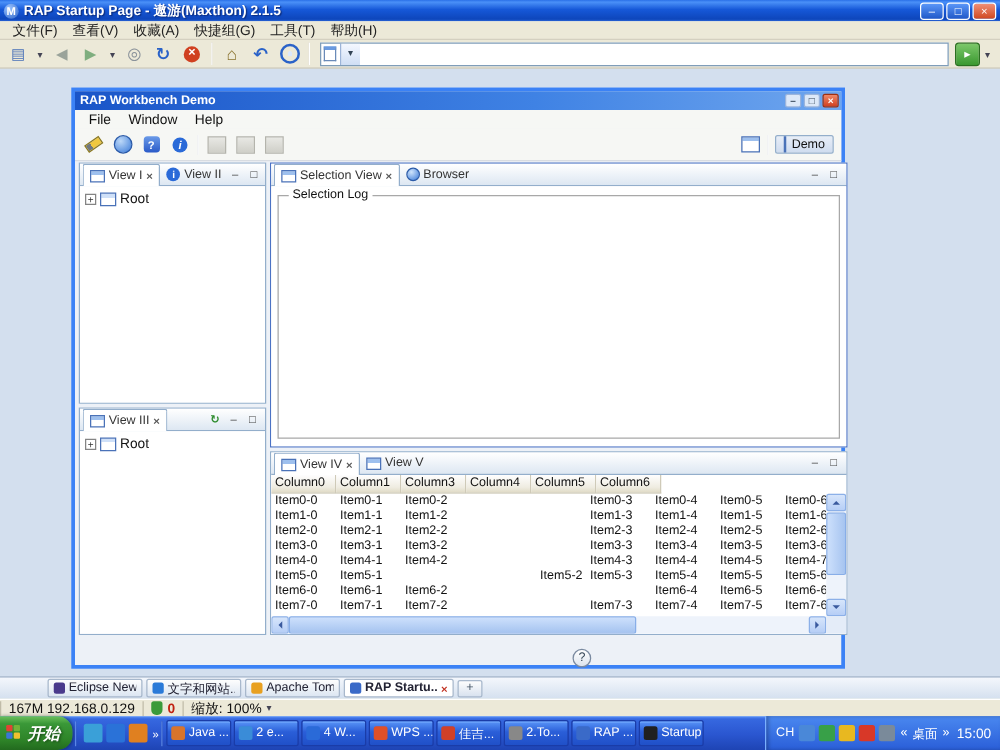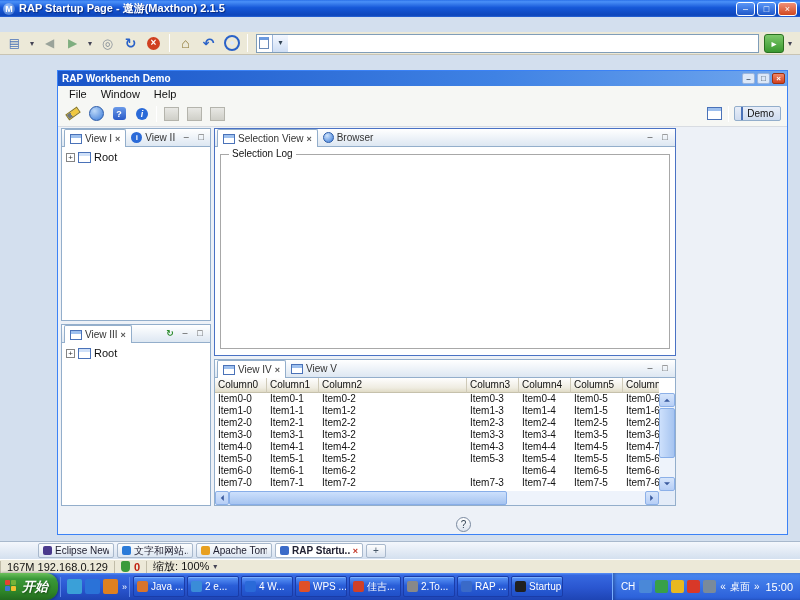--- a/index.html
+++ b/index.html
@@ -46,21 +46,21 @@
   .addr-icon{width:10px;height:12px;background:#fff;border:1px solid #6a8ab8;border-top:3px solid #6a9ae0;flex:none;margin-right:3px}
   .addr-text{flex:1;font-size:11px;white-space:nowrap;overflow:hidden}
   .addr-dd{width:16px;height:17px;background:linear-gradient(180deg,#f4f8ff,#cfdef4);border-left:1px solid #9cb4d8;
     text-align:center;line-height:16px;font-size:8px;color:#345}
   .go-btn{width:20px;height:19px;background:linear-gradient(180deg,#7cc86a,#3a9830);border:1px solid #2a7020;border-radius:3px;
     color:#fff;text-align:center;line-height:18px;font-size:10px;flex:none}
   .go-dd{width:12px;text-align:center;font-size:8px;color:#445;flex:none}
 
   
   #page{position:absolute;left:0;top:55px;width:800px;height:486px;background:#d3dfee}
-  .wb{position:absolute;left:57px;top:15px;width:731px;height:465px;background:#edf1f7;border:1px solid #3b82f6}
+  .wb{position:absolute;left:57px;top:15px;width:619px;height:465px;background:#edf1f7;border:3px solid #3b82f6}
   .wb-title{position:absolute;left:0;top:0;right:0;height:15px;display:flex;align-items:center;padding-left:4px;color:#fff;
     font-size:10px;font-weight:bold;background:linear-gradient(90deg,#1a55c8,#3f82e4 60%,#6fa6ee)}
   .wb-title .winbtns{margin-left:auto;margin-right:2px}
   .wb-btn{width:13px;height:11px;border-radius:2px;font-size:8px;line-height:10px;text-align:center;flex:none}
   .wb-btn.lite{background:#dce8f8;border:1px solid #9ab4dc;color:#345}
   .wb-btn.red{background:linear-gradient(180deg,#f08868,#d04020);border:1px solid #a03010;color:#fff}
   .wb-min2::after{content:"–"}.wb-max2::after{content:"□"}.wb-close2::after{content:"×"}
   .wb-menu{position:absolute;left:0;top:15px;right:0;height:15px;background:#f6f7f4;display:flex;align-items:center;padding-left:4px}
   .wb-mi{padding:0 7px;font-size:11px}
   .wb-toolbar{position:absolute;left:0;top:30px;right:0;height:26px;background:#f6f7f4;border-bottom:1px solid #d8dce2;
@@ -188,20 +188,30 @@
   <div class="mx-titlebar">
     <span class="mx-logo">M</span>
     <span class="mx-title">RAP Startup Page - 遨游(Maxthon) 2.1.5</span>
     <span class="winbtns">
       <span class="wbtn bw-min"></span>
       <span class="wbtn bw-max"></span>
       <span class="wbtn bw-close"></span>
     </span>
   </div>
 
+  <div class="mx-menubar">
+    <span id="mx-menu" style="display:flex">
+        <span class="mi">文件(F)</span>
+        <span class="mi">查看(V)</span>
+        <span class="mi">收藏(A)</span>
+        <span class="mi">快捷组(G)</span>
+        <span class="mi">工具(T)</span>
+        <span class="mi">帮助(H)</span>
+      </span>
+  </div>
 
   <div class="mx-toolbar">
     <span id="tb-left">
         <span class="tbtn tb-new"></span>
         <span class="tbtn tb-dd"></span>
         <span class="tbtn tb-back"></span>
         <span class="tbtn tb-fwd"></span>
         <span class="tbtn tb-dd"></span>
         <span class="tbtn tb-circ"></span>
         <span class="tbtn tb-refresh"></span>
@@ -340,21 +350,20 @@
             <div class="vctrl">
               <span class="vmin">–</span>
               <span class="vmax">□</span>
             </div>
           </div>
         <div class="vbody">
           <div class="tbl">
             <div class="thead" id="tbl-head">
                 <div class="th" style="width: 52px;">Column0</div>
                 <div class="th" style="width: 52px;">Column1</div>
-                <div class="th" style="width: 148px;">Column2</div>
                 <div class="th" style="width: 52px;">Column3</div>
                 <div class="th" style="width: 52px;">Column4</div>
                 <div class="th" style="width: 52px;">Column5</div>
                 <div class="th" style="width: 52px;">Column6</div>
               </div>
             <div class="tbody" id="tbl-body">
                 <div class="trow">
                   <div class="td" style="width: 52px;">Item0-0</div>
                   <div class="td" style="width: 52px;">Item0-1</div>
                   <div class="td" style="width: 148px;">Item0-2</div>
@@ -395,21 +404,21 @@
                   <div class="td" style="width: 52px;">Item4-1</div>
                   <div class="td" style="width: 148px;">Item4-2</div>
                   <div class="td" style="width: 52px;">Item4-3</div>
                   <div class="td" style="width: 52px;">Item4-4</div>
                   <div class="td" style="width: 52px;">Item4-5</div>
                   <div class="td" style="width: 52px;">Item4-7</div>
                 </div>
                 <div class="trow">
                   <div class="td" style="width: 52px;">Item5-0</div>
                   <div class="td" style="width: 52px;">Item5-1</div>
-                  <div class="td" style="width: 148px;">Item5-2</div>
+                  <div class="td" style="width: 148px; text-align: right;">Item5-2</div>
                   <div class="td" style="width: 52px;">Item5-3</div>
                   <div class="td" style="width: 52px;">Item5-4</div>
                   <div class="td" style="width: 52px;">Item5-5</div>
                   <div class="td" style="width: 52px;">Item5-6</div>
                 </div>
                 <div class="trow">
                   <div class="td" style="width: 52px;">Item6-0</div>
                   <div class="td" style="width: 52px;">Item6-1</div>
                   <div class="td" style="width: 148px;">Item6-2</div>
                   <div class="td" style="width: 52px; margin-top: 16px;">Item6-3</div>

